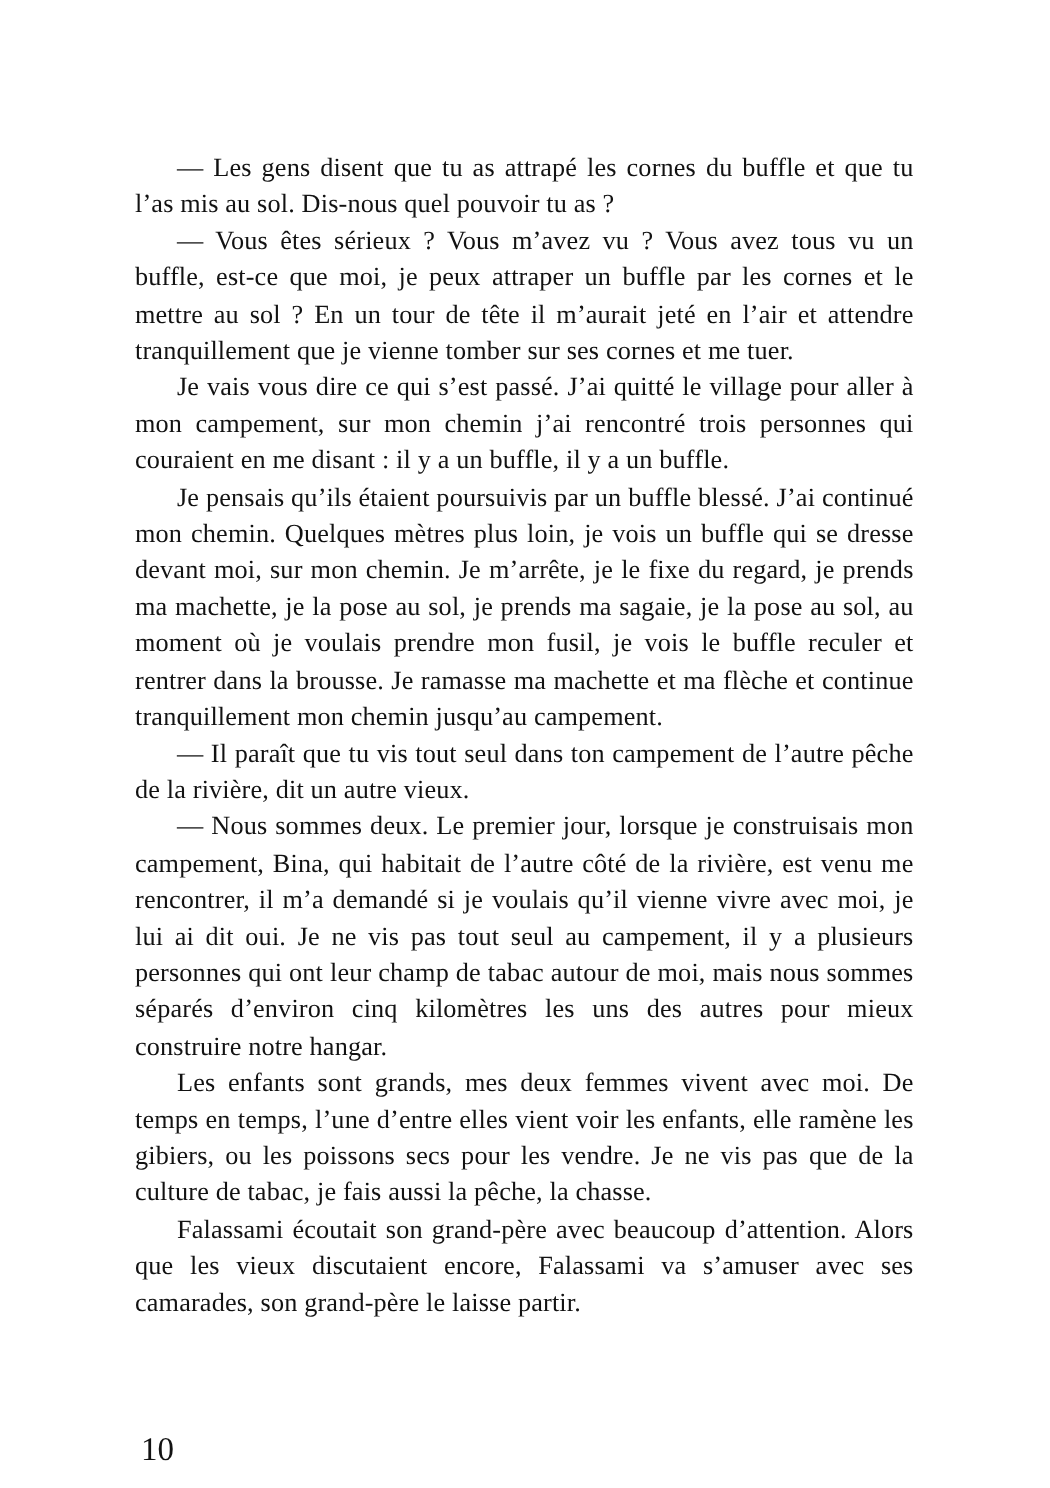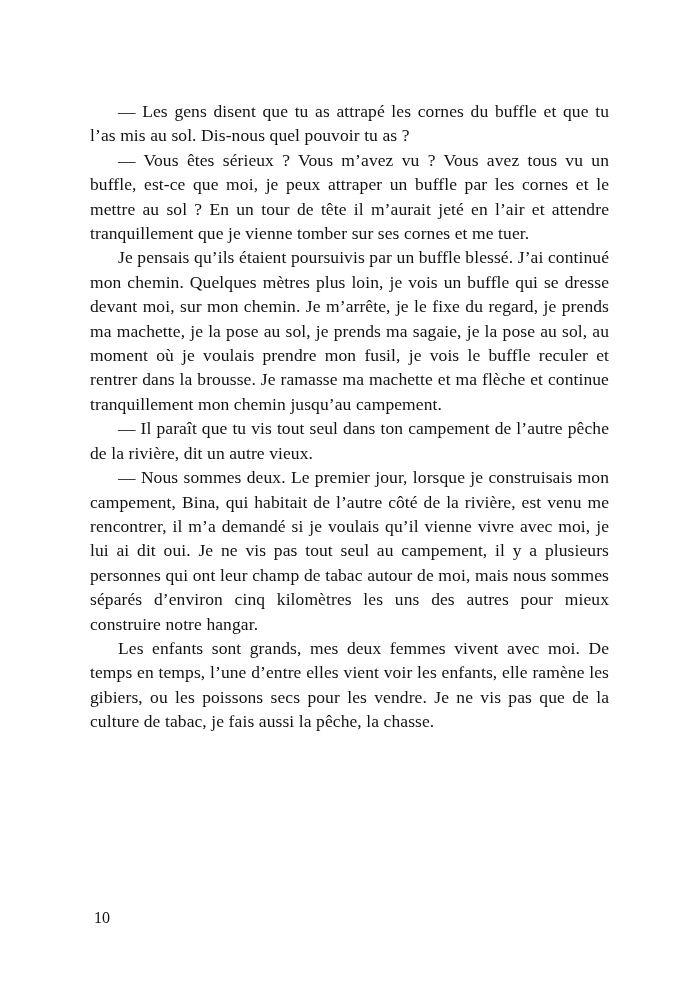--- a/index.html
+++ b/index.html
@@ -27,31 +27,33 @@
     letter-spacing: 0.1px;
     margin-top: 28px;
   }
   .text-block p {
     margin: 0;
     text-indent: 28px;
   }
   .page-number {
     position: absolute;
     left: 94px;
-    top: 906px;
-    font-size: 16px;
+    top: 954px;
+    font-size: 22px;
     line-height: 24px;
   }
 </style>
 </head>
 <body>
 
 <div class="page">
   <div class="text-block">
       <p>— Les gens disent que tu as attrapé les cornes du buffle et que tu l’as mis au sol. Dis-nous quel pouvoir tu as ?</p>
       <p>— Vous êtes sérieux ? Vous m’avez vu ? Vous avez tous vu un buffle, est-ce que moi, je peux attraper un buffle par les cornes et le mettre au sol ? En un tour de tête il m’aurait jeté en l’air et attendre tranquillement que je vienne tomber sur ses cornes et me tuer.</p>
+      <p>Je vais vous dire ce qui s’est passé. J’ai quitté le village pour aller à mon campement, sur mon chemin j’ai rencontré trois personnes qui couraient en me disant : il y a un buffle, il y a un buffle.</p>
       <p>Je pensais qu’ils étaient poursuivis par un buffle blessé. J’ai continué mon chemin. Quelques mètres plus loin, je vois un buffle qui se dresse devant moi, sur mon chemin. Je m’arrête, je le fixe du regard, je prends ma machette, je la pose au sol, je prends ma sagaie, je la pose au sol, au moment où je voulais prendre mon fusil, je vois le buffle reculer et rentrer dans la brousse. Je ramasse ma machette et ma flèche et continue tranquillement mon chemin jusqu’au campement.</p>
       <p>— Il paraît que tu vis tout seul dans ton campement de l’autre pêche de la rivière, dit un autre vieux.</p>
       <p>— Nous sommes deux. Le premier jour, lorsque je construisais mon campement, Bina, qui habitait de l’autre côté de la rivière, est venu me rencontrer, il m’a demandé si je voulais qu’il vienne vivre avec moi, je lui ai dit oui. Je ne vis pas tout seul au campement, il y a plusieurs personnes qui ont leur champ de tabac autour de moi, mais nous sommes séparés d’environ cinq kilomètres les uns des autres pour mieux construire notre hangar.</p>
       <p>Les enfants sont grands, mes deux femmes vivent avec moi. De temps en temps, l’une d’entre elles vient voir les enfants, elle ramène les gibiers, ou les poissons secs pour les vendre. Je ne vis pas que de la culture de tabac, je fais aussi la pêche, la chasse.</p>
+      <p>Falassami écoutait son grand-père avec beaucoup d’attention. Alors que les vieux discutaient encore, Falassami va s’amuser avec ses camarades, son grand-père le laisse partir.</p>
     </div>
   <div class="page-number">10</div>
 </div>
 
 </body></html>

